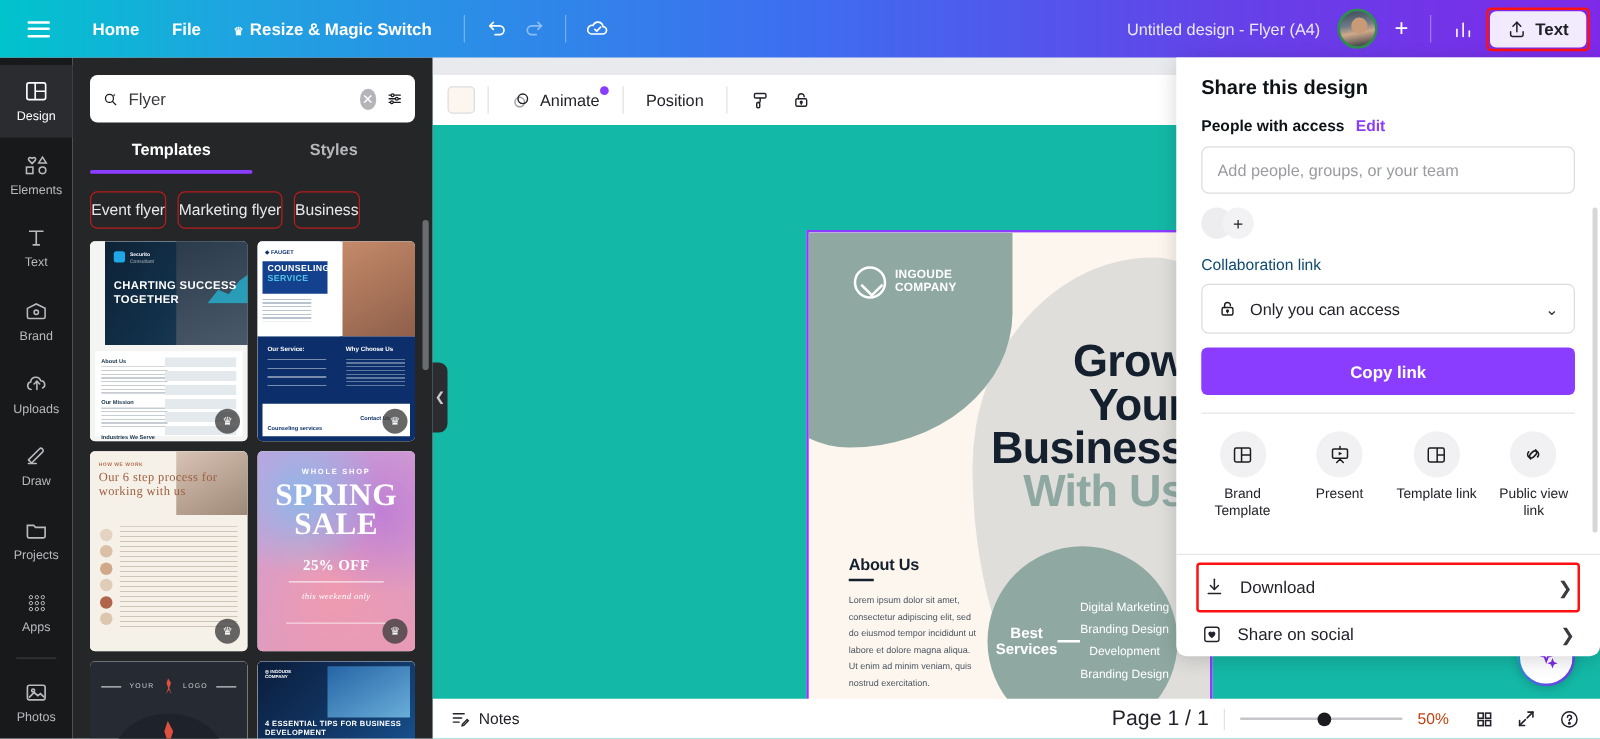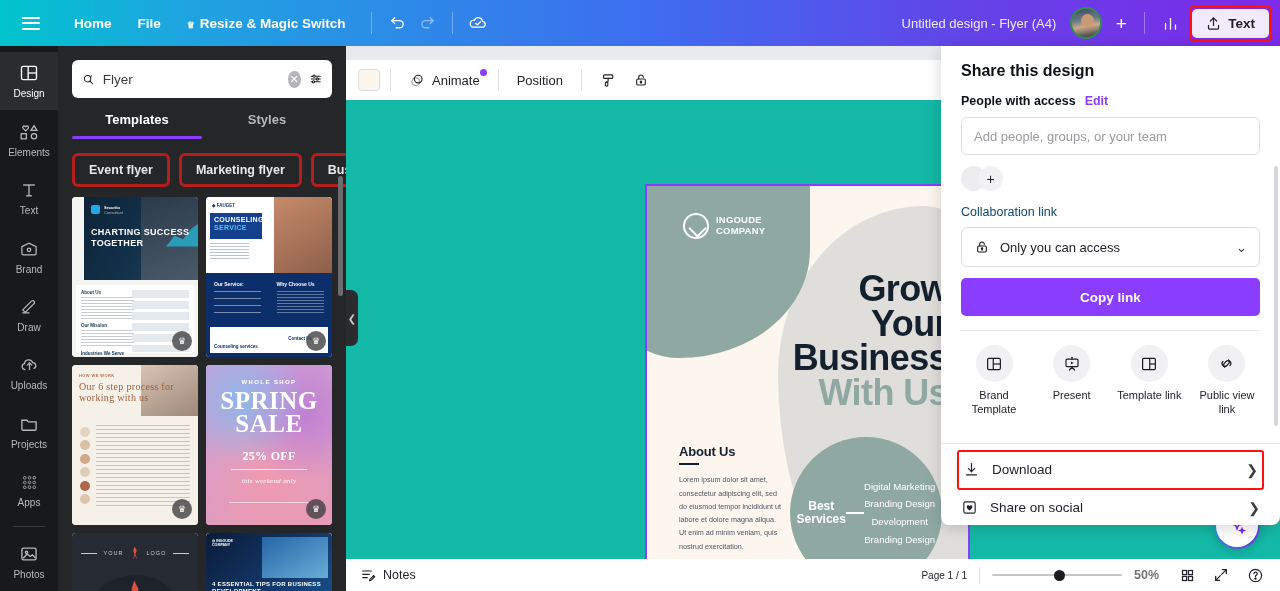--- a/index.html
+++ b/index.html
@@ -66,22 +66,22 @@
   .search-input::placeholder { color: #8c8d91; }
   .clear-x { width: 17px; height: 17px; border-radius: 50%; background: #b4b5b9; color: #fff;
     display: flex; align-items: center; justify-content: center; font-size: 11px; cursor: pointer; }
   .tabs { display: flex; margin-top: 14px; }
   .tab { flex: 1; text-align: center; font-size: 13px; font-weight: bold; color: #b7b8bb;
     padding-bottom: 9px; cursor: pointer; }
   .tab.active { color: #fff; }
   .tab-underline { height: 2.5px; background: #8b3dff; border-radius: 2px; }
   .tab-underline.hidden { background: transparent; }
   .chips { display: flex; gap: 9px; padding: 14px 14px 10px 14px; overflow: hidden; }
-  .chip { border: 3px solid #b91c1c; border-radius: 6px; color: #e8e8ea; font-size: 12.5px;
-    font-weight: bold; padding: 7px 14px; white-space: nowrap; cursor: pointer; flex: none; }
+  .chip { border: 1px solid #b91c1c; border-radius: 6px; color: #e8e8ea; font-size: 12.5px;
+    font-weight: normal; padding: 7px 0; white-space: nowrap; cursor: pointer; flex: none; }
   .chip-arrow { position: absolute; right: 12px; top: 150px; color: #e6e6e8; font-size: 15px; cursor: pointer; }
   .grid { display: grid; grid-template-columns: 1fr 1fr; gap: 8px; padding: 0 14px; }
   .thumb { position: relative; border-radius: 4px; overflow: hidden; height: 160px;
     background: #fff; cursor: pointer; }
   .crown-badge { position: absolute; right: 6px; bottom: 6px; width: 20px; height: 20px;
     border-radius: 50%; background: rgba(60,60,60,.78); display: flex; align-items: center;
     justify-content: center; color: #fff; font-size: 9px; }
   .pscroll { position: absolute; right: 3px; top: 130px; width: 5px; height: 120px;
     background: #6b6c70; border-radius: 3px; cursor: pointer; }
   .collapse-handle { position: absolute; left: 346px; top: 290px; width: 12px; height: 56px;
@@ -136,26 +136,26 @@
     display: flex; align-items: center; justify-content: center; cursor: pointer; z-index: 5;
     border: 2.5px solid transparent;
     background-image: linear-gradient(#fff,#fff), linear-gradient(135deg,#00c4cc,#7d2ae8);
     background-origin: border-box; background-clip: content-box, border-box; }
 
   
   .status { position: absolute; left: 346px; top: 559px; width: 934px; height: 32px;
     background: #fff; display: flex; align-items: center; padding: 0 14px; z-index: 20; }
   .notes { display: flex; align-items: center; gap: 7px; font-size: 12.5px; color: #22232a; cursor: pointer; }
   .status-right { margin-left: auto; display: flex; align-items: center; gap: 12px; }
-  .pagecount { font-size: 10px; color: #22232a; white-space: nowrap; }
+  .pagecount { font-size: 17px; color: #22232a; white-space: nowrap; }
   .vsep { width: 1px; height: 17px; background: #e2e2e6; }
   .slider { position: relative; width: 130px; height: 16px; display: flex; align-items: center; cursor: pointer; }
   .slider .track { width: 100%; height: 2px; background: #c6c6ca; border-radius: 2px; }
   .slider .knob { position: absolute; left: 62px; width: 11px; height: 11px; border-radius: 50%; background: #1c1c20; }
-  .zoomval { font-size: 12.5px; color: #737373; min-width: 30px; font-weight: bold; }
+  .zoomval { font-size: 12.5px; color: #c2410c; min-width: 30px; }
   .sb-icon { width: 22px; height: 22px; display: flex; align-items: center; justify-content: center;
     color: #22232a; cursor: pointer; }
 
   
   .sharepanel { position: absolute; right: 0; top: 46px; width: 339px; height: 479px;
     background: #fff; box-shadow: 0 3px 16px rgba(0,0,0,.16); z-index: 50;
     border-radius: 0 0 8px 8px; overflow: hidden; }
   .sp-pad { padding: 16px 20px 0 20px; }
   .sp-title { font-size: 16px; font-weight: bold; color: #0d1216; margin-bottom: 14px; }
   .sp-row { display: flex; align-items: center; gap: 9px; margin-bottom: 9px; }
@@ -281,33 +281,33 @@
       <span>Text</span>
     </div>
     <div class="rail-item">
       <svg width="20" height="20" viewBox="0 0 24 24" stroke-width="1.5">
           <path d="M3.5 9.2 12 5l8.5 4.2v8.3a1.5 1.5 0 0 1-1.5 1.5H5a1.5 1.5 0 0 1-1.5-1.5z"></path>
           <circle cx="12" cy="13" r="2.1"></circle>
         </svg>
       <span>Brand</span>
     </div>
     <div class="rail-item">
-      <svg width="20" height="20" viewBox="0 0 24 24" stroke-width="1.5" stroke-linecap="round" stroke-linejoin="round">
-          <path d="M4.5 15.5 15 5a2.1 2.1 0 0 1 3 3L7.5 18.5z"></path>
-          <line x1="4.5" y1="19" x2="12" y2="19"></line>
-        </svg>
-      <span>Draw</span>
-    </div>
-    <div class="rail-item">
       <svg width="21" height="20" viewBox="0 0 24 24" stroke-width="1.5" stroke-linecap="round">
           <path d="M6.5 17.5A3.6 3.6 0 0 1 6 10.4a5 5 0 0 1 9.7-1.3 3.7 3.7 0 0 1 1.8 7"></path>
           <path d="M12 17.5V9.8"></path>
           <polyline points="9.3 12.2 12 9.5 14.7 12.2"></polyline>
         </svg>
       <span>Uploads</span>
+    </div>
+    <div class="rail-item">
+      <svg width="20" height="20" viewBox="0 0 24 24" stroke-width="1.5" stroke-linecap="round" stroke-linejoin="round">
+          <path d="M4.5 15.5 15 5a2.1 2.1 0 0 1 3 3L7.5 18.5z"></path>
+          <line x1="4.5" y1="19" x2="12" y2="19"></line>
+        </svg>
+      <span>Draw</span>
     </div>
     <div class="rail-item">
       <svg width="20" height="20" viewBox="0 0 24 24" stroke-width="1.6">
           <path d="M3.5 7.5h6l1.8 2h9.2v8.5a1.5 1.5 0 0 1-1.5 1.5H5a1.5 1.5 0 0 1-1.5-1.5z"></path>
         </svg>
       <span>Projects</span>
     </div>
     <div class="rail-item">
       <svg width="19" height="19" viewBox="0 0 24 24" fill="currentColor" stroke="none">
           <circle cx="6" cy="6" r="1.7"></circle>

